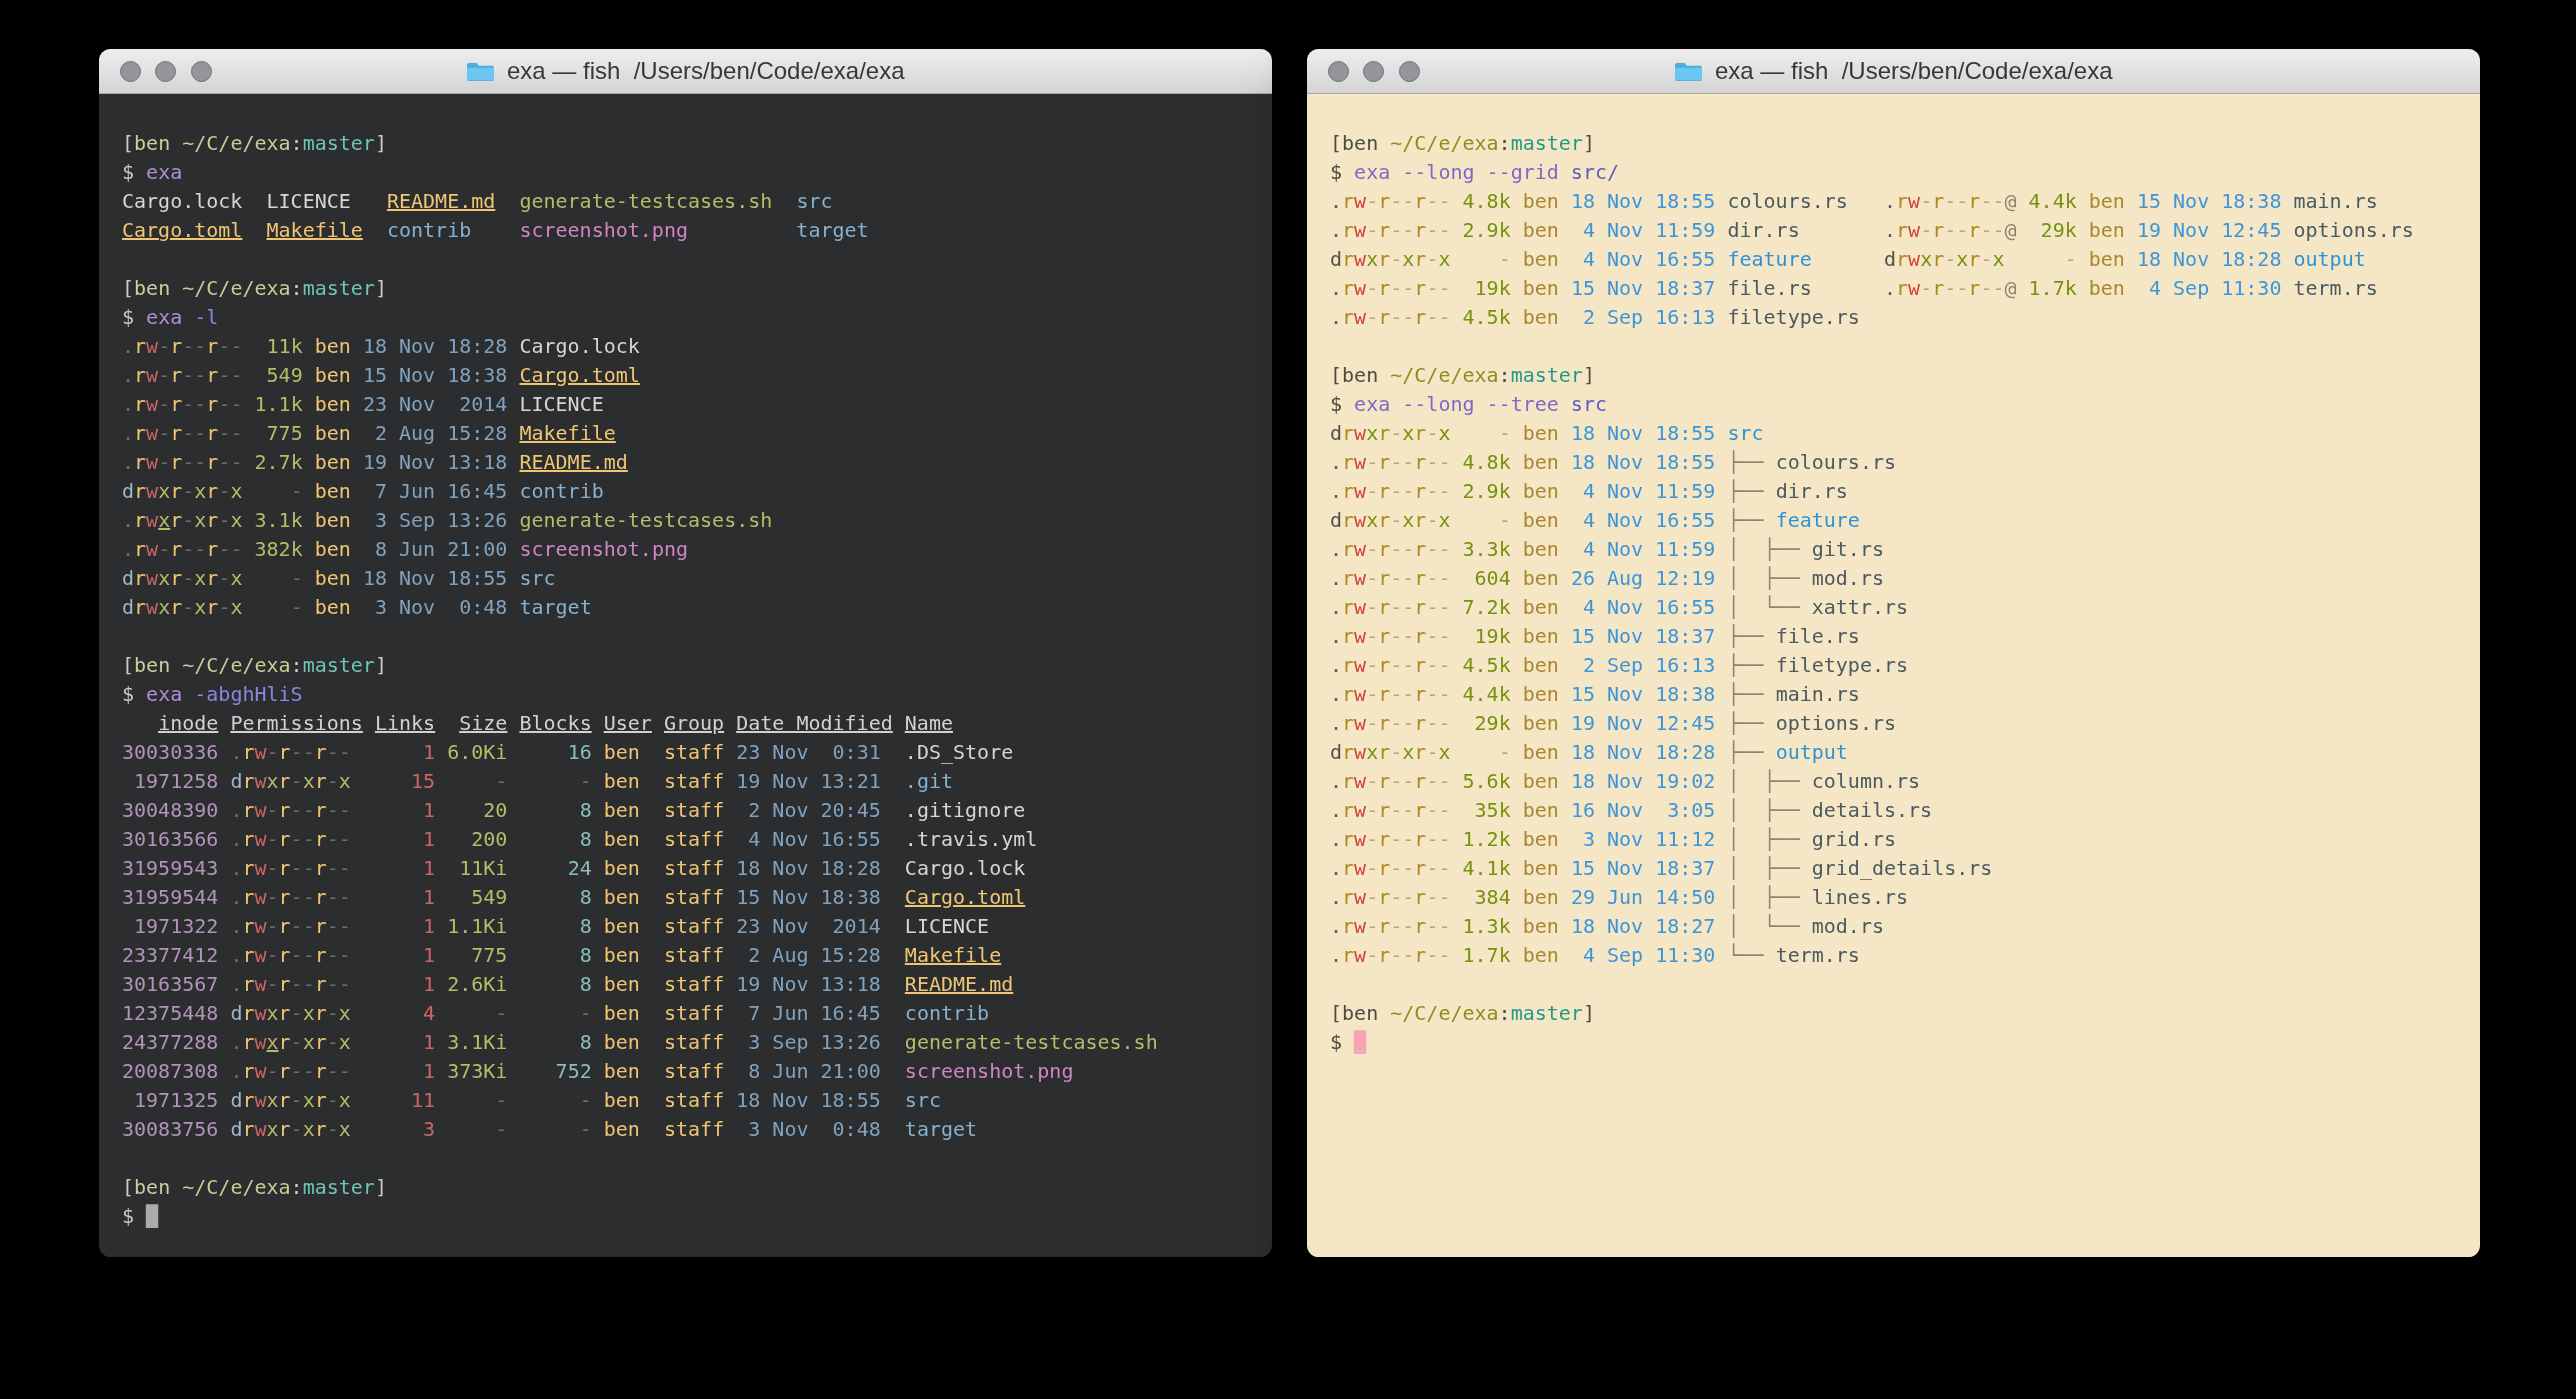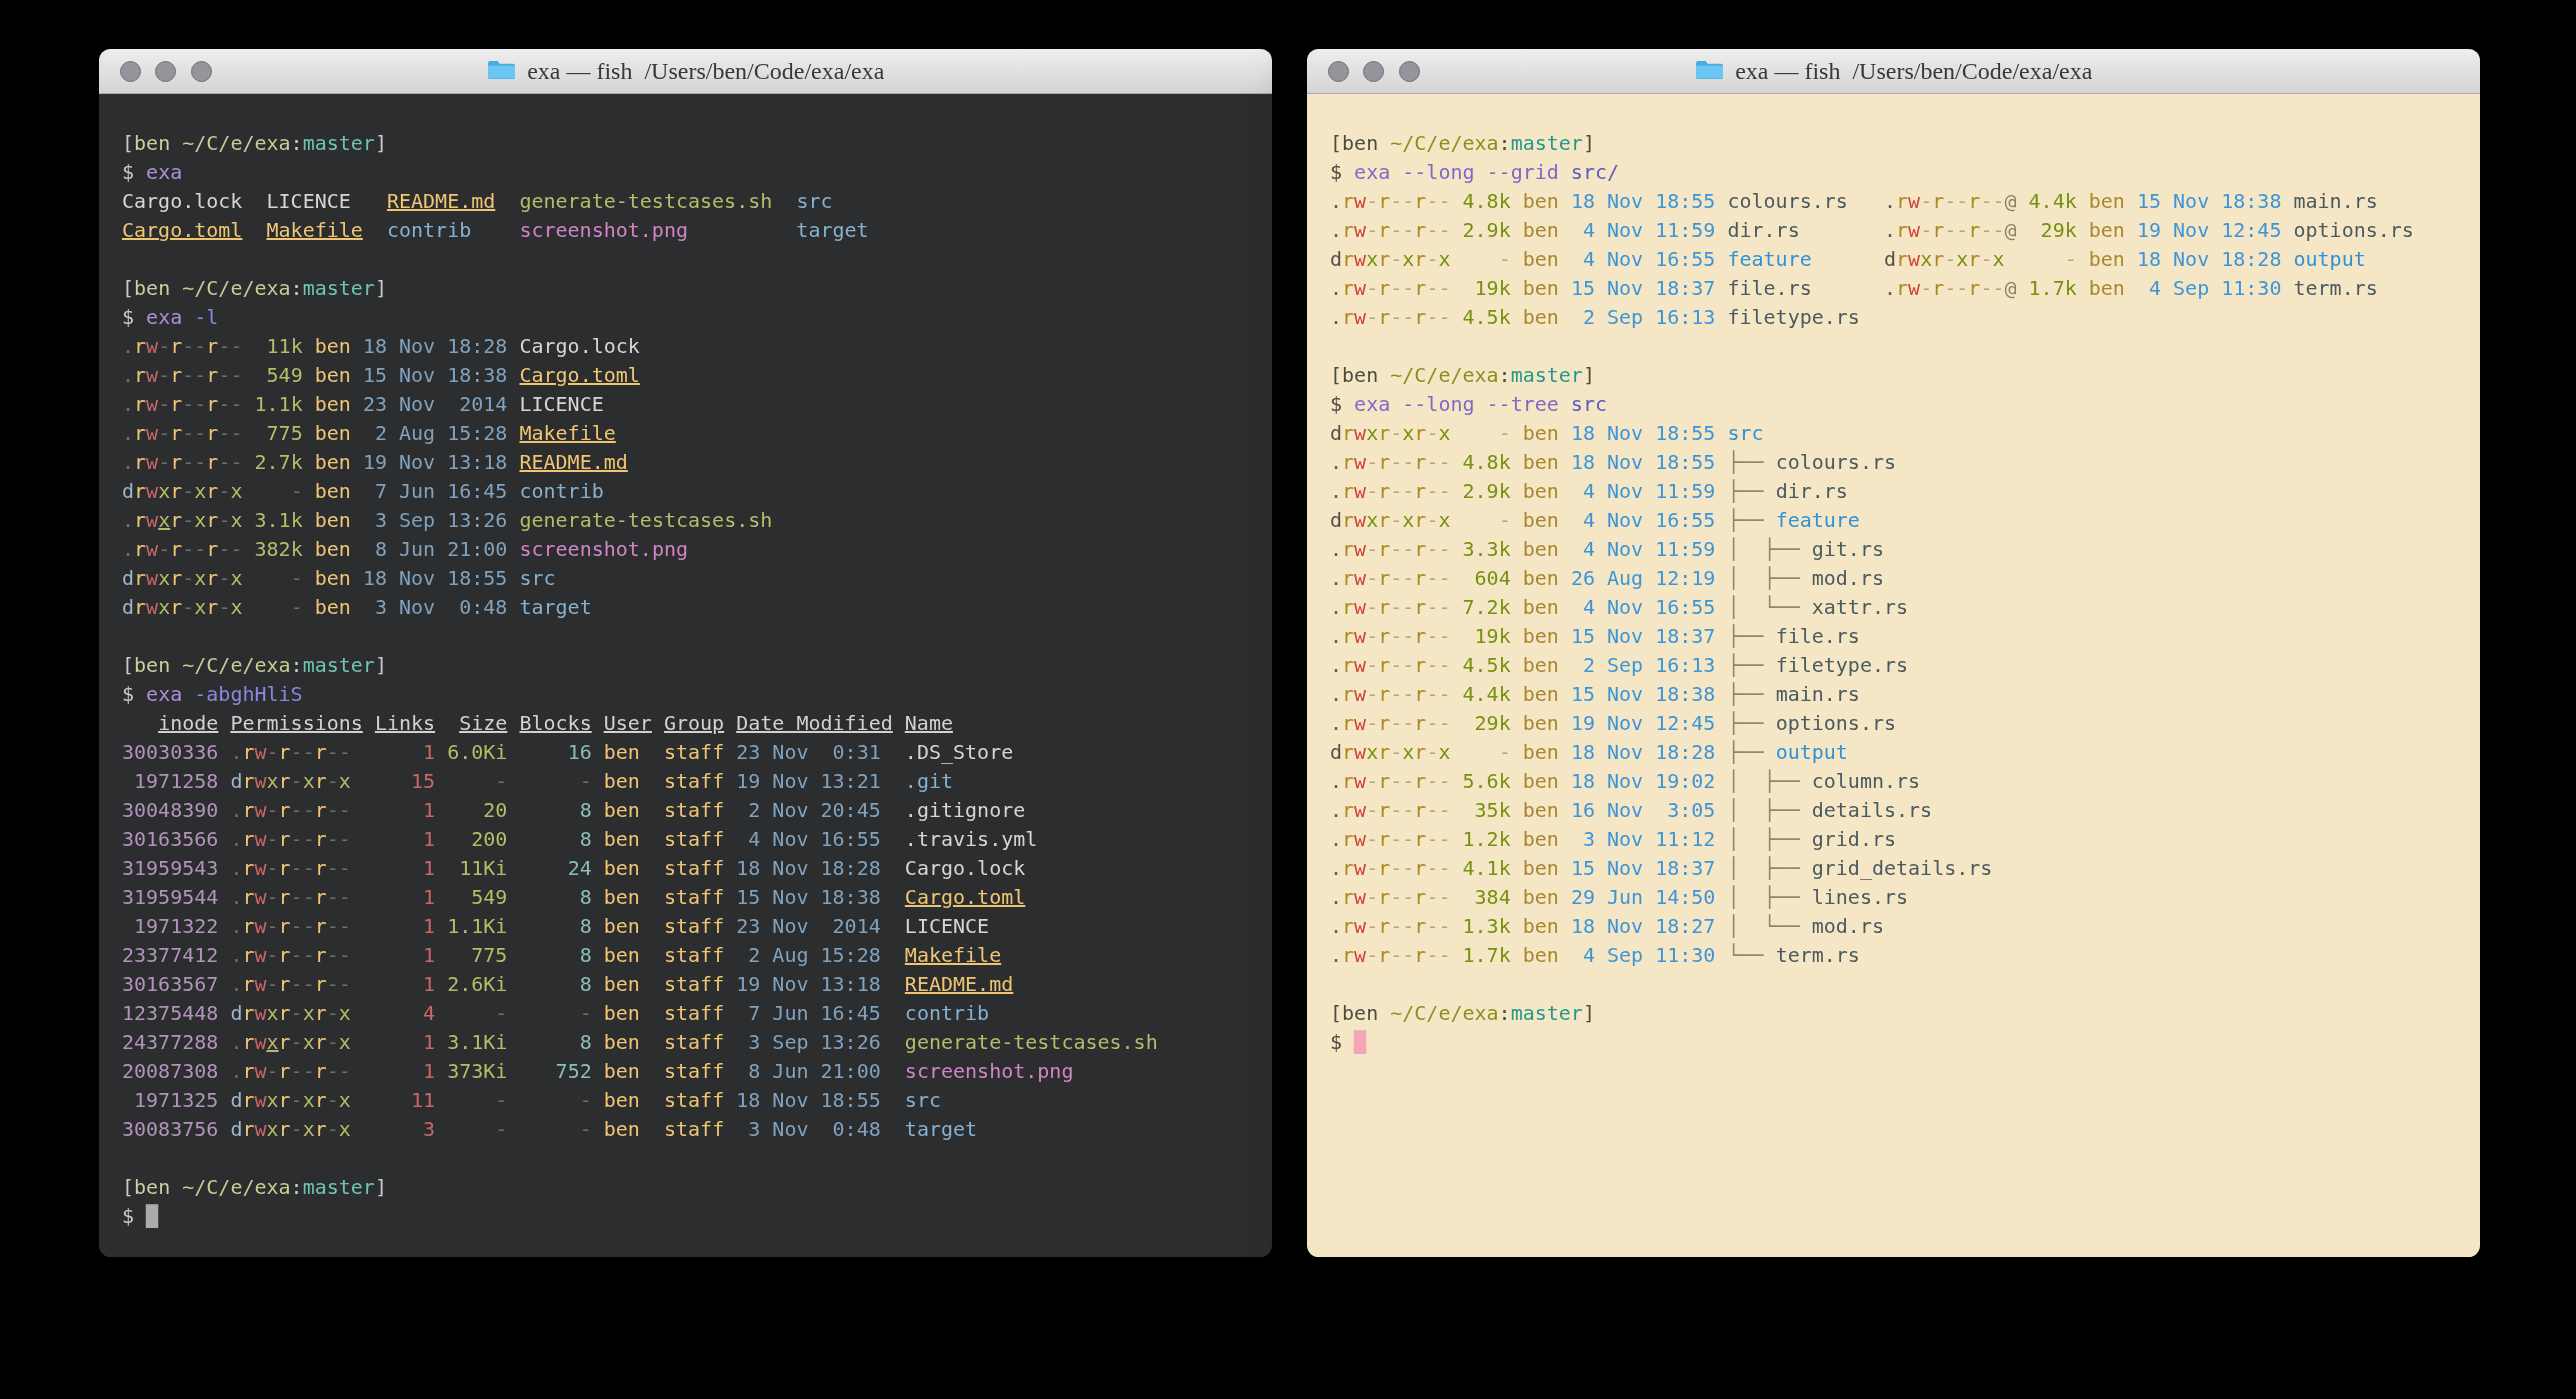--- a/index.html
+++ b/index.html
@@ -6,22 +6,22 @@
   body{width:2576px;height:1400px;position:relative;overflow:hidden;
        font-family:"DejaVu Sans Mono",monospace;}
   .window{position:absolute;top:49px;width:1173px;height:1208px;border-radius:11.5px;
           overflow:hidden;box-shadow:0 21px 53px rgba(0,0,0,.75);}
   .titlebar{height:44px;border-bottom:1px solid #a8a8a8;
             background:linear-gradient(#eeeeee,#d4d4d4);
             display:flex;align-items:center;justify-content:center;position:relative;}
   .traffic{position:absolute;left:21px;top:0;height:44px;display:flex;align-items:center;gap:14.4px;}
   .traffic .dot{width:21px;height:21px;border-radius:50%;background:#94949b;
                 border:1.9px solid #6f6f76;box-sizing:border-box;cursor:default;}
-  .title{font-family:Liberation Serif, serif;font-size:24px;color:#383838;
-         display:flex;gap:11.5px;white-space:pre;}
+  .title{font-family:Liberation Sans, sans-serif;font-size:24px;color:#383838;
+         display:flex;align-items:center;gap:11.5px;white-space:pre;}
   .folder{display:inline-block;line-height:0;}
   .term{font-size:20px;line-height:29px;white-space:pre;padding:35px 15.3px 0 23px;
         height:calc(100% - 45px);box-sizing:border-box;}
   .line{height:29px;white-space:pre;}
   #win-left  .term{background:#2b2d2f;}
   #win-right .term{background:#f5e7c5;}
   #win-left{left:99px;}
   #win-right{left:1307px;}
 </style>
 </head>

